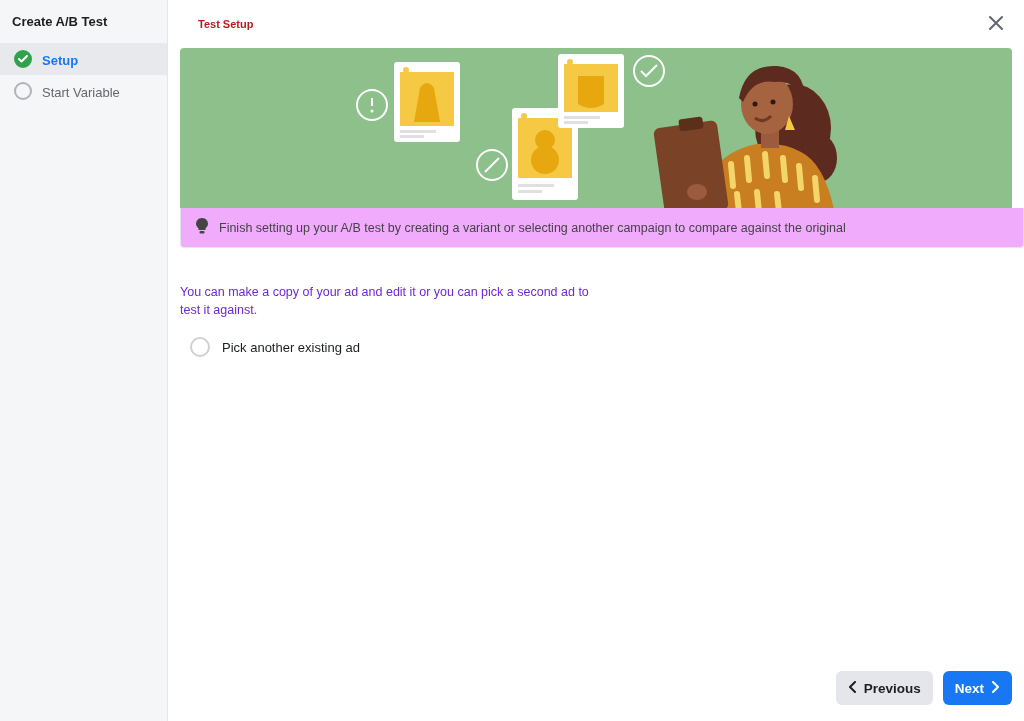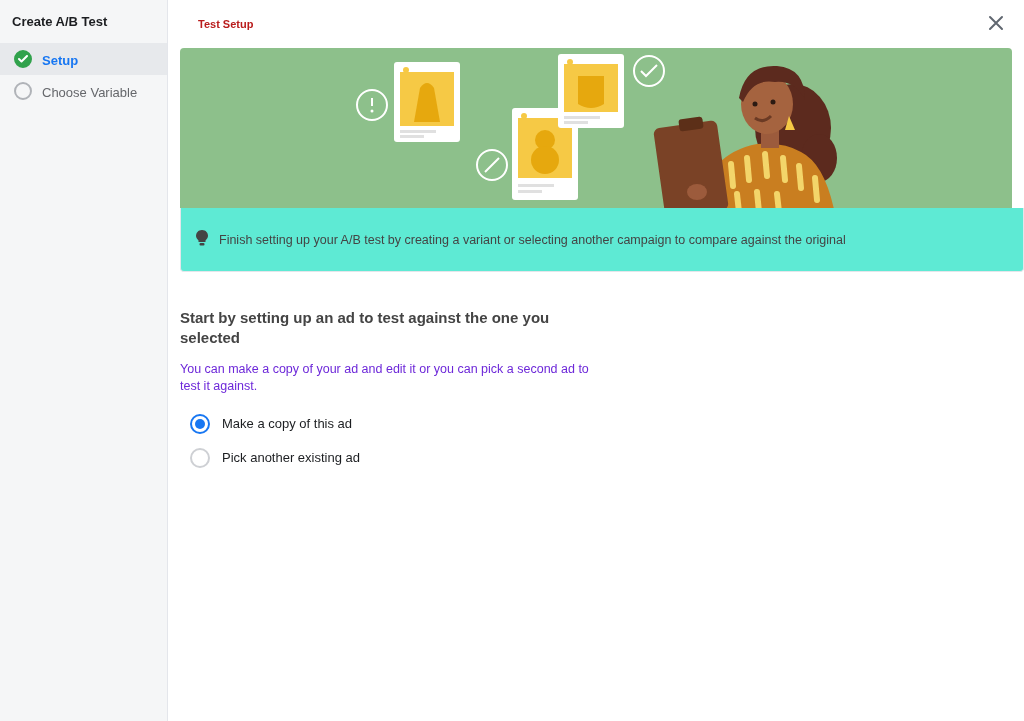--- a/index.html
+++ b/index.html
@@ -86,25 +86,25 @@
       margin: 0 12px 0 12px;
       border-radius: 4px 4px 0 0;
       position: relative;
       overflow: hidden;
     }
     .banner svg { position: absolute; }
 
     
     .info-bar {
       margin: 0 0 0 12px;
-      background: #5eead4;
+      background: #f0abfc;
       border: 1px solid #e4e6eb;
       border-top: none;
       border-radius: 0 0 4px 4px;
-      padding: 22px 14px;
+      padding: 10px 14px;
       display: flex;
       align-items: center;
       gap: 10px;
       font-size: 12.5px;
       color: #444;
     }
     
     .content {
       padding: 36px 36px 20px 12px;
     }
@@ -181,21 +181,21 @@
     <li class="step-item active done">
       <span class="step-icon">
         <svg width="10" height="8" viewBox="0 0 10 8">
             <path d="M1 4 L3.5 6.5 L9 1" stroke="#fff" stroke-width="2" fill="none" stroke-linecap="round" stroke-linejoin="round"></path>
           </svg>
       </span>
       <span>Setup</span>
     </li>
     <li class="step-item">
       <span class="step-icon"></span>
-      <span>Choose Variable</span>
+      <span>Start Variable</span>
     </li>
   </ul>
 </aside>
 
 <main class="main">
   <div class="topbar">
     <div class="top-title">Test Setup</div>
     <div class="close-btn">
       <span>
         <svg width="16" height="16" viewBox="0 0 16 16">
@@ -292,32 +292,43 @@
       <svg width="14" height="16" viewBox="0 0 14 16">
           <path d="M7 0 C3 0 1 3 1 6 C1 8 2.5 9 3.5 10.5 L3.5 12 L10.5 12 L10.5 10.5 C11.5 9 13 8 13 6 C13 3 11 0 7 0 Z" fill="#444"></path>
           <rect x="4.5" y="13" width="5" height="2.5" rx="1" fill="#444"></rect>
         </svg>
     </span>
     <span>Finish setting up your A/B test by creating a variant or selecting another campaign to compare against the original</span>
   </div>
 
   <div class="content">
     <div class="content-inner">
-      <h2 class="content-heading">Start by setting up an ad to test against the one you selected</h2>
       <p class="content-desc">You can make a copy of your ad and edit it or you can pick a second ad to test it against.</p>
       <div class="radio-group">
-        <div class="radio-row selected">
-          <span class="radio-outer">
-              <span class="radio-inner"></span>
-            </span>
-          <span class="radio-label">Make a copy of this ad</span>
-        </div>
         <div class="radio-row">
           <span class="radio-outer">
               <span class="radio-inner"></span>
             </span>
           <span class="radio-label">Pick another existing ad</span>
         </div>
       </div>
     </div>
   </div>
 
+  <div class="footer">
+    <button class="btn btn-secondary">
+      <span>
+        <svg width="10" height="12" viewBox="0 0 10 12">
+            <path d="M7 1 L2 6 L7 11" fill="none" stroke="#1c1e21" stroke-width="2" stroke-linecap="round" stroke-linejoin="round"></path>
+          </svg>
+      </span>
+      <span>Previous</span>
+    </button>
+    <button class="btn btn-primary">
+      <span>Next</span>
+      <span>
+        <svg width="10" height="12" viewBox="0 0 10 12">
+            <path d="M3 1 L8 6 L3 11" fill="none" stroke="#fff" stroke-width="2" stroke-linecap="round" stroke-linejoin="round"></path>
+          </svg>
+      </span>
+    </button>
+  </div>
 </main>
 
 </body></html>

